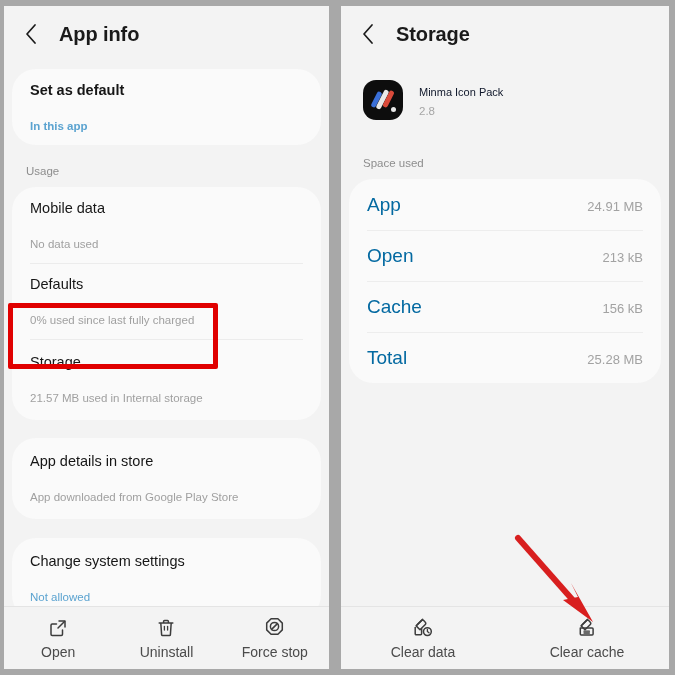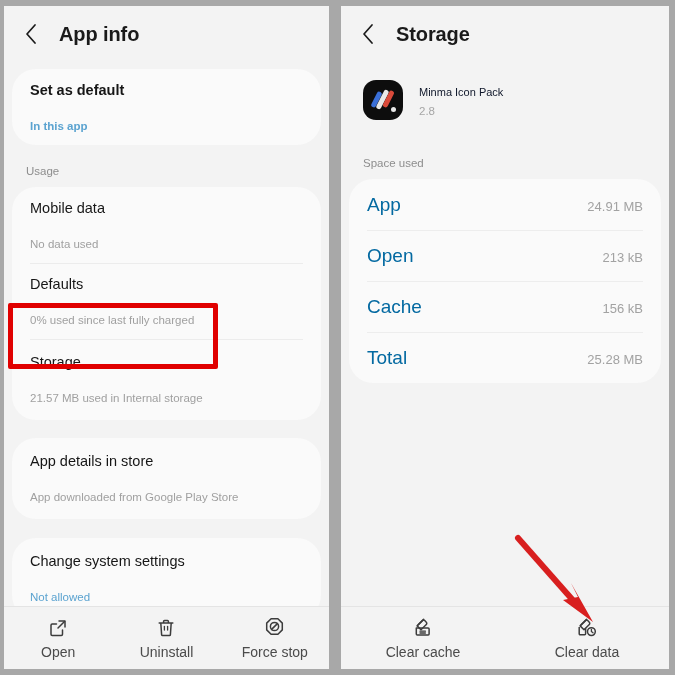--- a/index.html
+++ b/index.html
@@ -370,41 +370,41 @@
           <span class="kv-val">25.28 MB</span>
         </div>
       </div>
 
     </div>
 
     <div class="toolbar">
       <div class="toolbar-item">
         <span class="toolbar-icon">
           <svg width="22" height="22" viewBox="0 0 22 22" fill="none">
+            <path d="M10.6 2.4 L5.2 7.8" stroke="#3c3c3c" stroke-width="1.5" stroke-linecap="round"></path>
+            <path d="M4.1 8.9 L9.4 3.6 A1.6 1.6 0 0 1 11.7 3.6 L13.3 5.2 A1.6 1.6 0 0 1 13.3 7.5 L8 12.8 Z" stroke="#3c3c3c" stroke-width="1.5" stroke-linejoin="round"></path>
+            <path d="M3.2 10 L3.2 16.8 A1 1 0 0 0 4.2 17.8 L8.6 17.8 A1 1 0 0 0 9.6 16.8 L9.6 11.3" stroke="#3c3c3c" stroke-width="1.5" stroke-linejoin="round"></path>
+            <circle cx="15.4" cy="14.6" r="3.9" stroke="#3c3c3c" stroke-width="1.5" fill="#f3f3f3"></circle>
+            <path d="M15.4 12.3 V14.6 L17 15.8" stroke="#3c3c3c" stroke-width="1.3" stroke-linecap="round" stroke-linejoin="round"></path>
+          </svg>
+        </span>
+        <span class="toolbar-label">Clear data</span>
+      </div>
+      <div class="toolbar-item">
+        <span class="toolbar-icon">
+          <svg width="22" height="22" viewBox="0 0 22 22" fill="none">
             <path d="M11.6 2.4 L6.2 7.8" stroke="#3c3c3c" stroke-width="1.5" stroke-linecap="round"></path>
             <path d="M5.1 8.9 L10.4 3.6 A1.6 1.6 0 0 1 12.7 3.6 L14.3 5.2 A1.6 1.6 0 0 1 14.3 7.5 L9 12.8 Z" stroke="#3c3c3c" stroke-width="1.5" stroke-linejoin="round"></path>
             <path d="M4.3 11 L16.1 11 A1 1 0 0 1 17.1 12 L17.1 17 A1 1 0 0 1 16.1 18 L5.3 18 A1 1 0 0 1 4.3 17 Z" stroke="#3c3c3c" stroke-width="1.5" stroke-linejoin="round"></path>
             <path d="M8 14.2 H13.4" stroke="#3c3c3c" stroke-width="1.3" stroke-linecap="round"></path>
             <path d="M8 16 H13.4" stroke="#3c3c3c" stroke-width="1.3" stroke-linecap="round"></path>
           </svg>
         </span>
         <span class="toolbar-label">Clear cache</span>
       </div>
-      <div class="toolbar-item">
-        <span class="toolbar-icon">
-          <svg width="22" height="22" viewBox="0 0 22 22" fill="none">
-            <path d="M10.6 2.4 L5.2 7.8" stroke="#3c3c3c" stroke-width="1.5" stroke-linecap="round"></path>
-            <path d="M4.1 8.9 L9.4 3.6 A1.6 1.6 0 0 1 11.7 3.6 L13.3 5.2 A1.6 1.6 0 0 1 13.3 7.5 L8 12.8 Z" stroke="#3c3c3c" stroke-width="1.5" stroke-linejoin="round"></path>
-            <path d="M3.2 10 L3.2 16.8 A1 1 0 0 0 4.2 17.8 L8.6 17.8 A1 1 0 0 0 9.6 16.8 L9.6 11.3" stroke="#3c3c3c" stroke-width="1.5" stroke-linejoin="round"></path>
-            <circle cx="15.4" cy="14.6" r="3.9" stroke="#3c3c3c" stroke-width="1.5" fill="#f3f3f3"></circle>
-            <path d="M15.4 12.3 V14.6 L17 15.8" stroke="#3c3c3c" stroke-width="1.3" stroke-linecap="round" stroke-linejoin="round"></path>
-          </svg>
-        </span>
-        <span class="toolbar-label">Clear data</span>
-      </div>
     </div>
   </div>
 
   <div class="highlight-box" style="left:8px; top:303px; width:210px; height:66px;"></div>
 
   <svg class="arrow-layer" viewBox="0 0 675 675">
     <g>
       <path d="M518 538 L578 606" stroke="#d81f1f" stroke-width="6" stroke-linecap="round"></path>
       <path d="M593 622 L563 600 L578 597 L571 583 Z" fill="#d81f1f"></path>
     </g>

